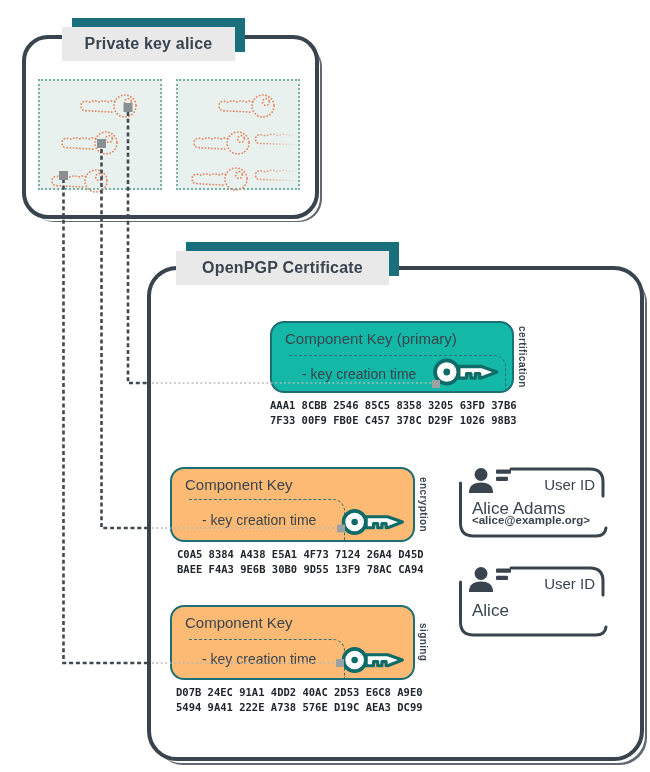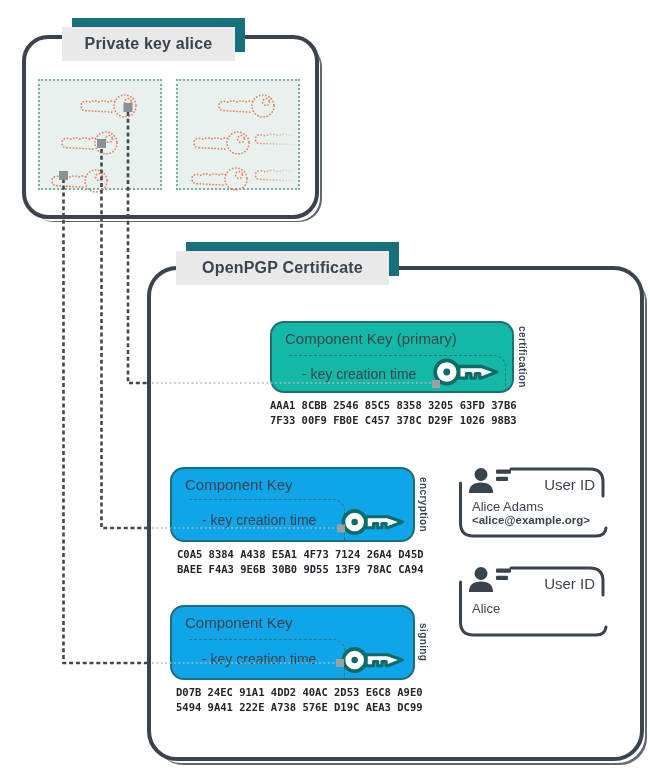--- a/index.html
+++ b/index.html
@@ -33,21 +33,21 @@
     width:124px;height:111px;background:#e9f1ee;
     border:2px dotted #7ab1a5;box-sizing:border-box;
   }
   .panel.left{left:38px;top:79px;}
   .panel.right{left:176px;top:79px;}
   .panel svg{position:absolute;left:0;top:0;overflow:visible;}
 
   
   .ckey{
     border:2.5px solid #1d6f75;border-radius:14px;box-sizing:border-box;
-    background:#0ea5e9;
+    background:#fdba74;
   }
   .ckey.primary{left:270px;top:321px;width:244px;height:72px;background:#14b8a6;}
   .ckey.enc{left:170px;top:467px;width:245px;height:75px;}
   .ckey.sign{left:170px;top:605px;width:245px;height:75px;}
   .ckey-title{position:absolute;left:13px;top:7px;font-size:15px;color:#3a444e;}
   .subbox{
     position:absolute;left:0;bottom:0;
     border-top:1.7px dashed #2e7077;border-right:1.7px dashed #2e7077;
     border-top-right-radius:12px;box-sizing:border-box;
     display:flex;align-items:center;margin-left:17px;
@@ -72,21 +72,21 @@
   .fp-primary{left:270px;top:398px;}
   .fp-enc{left:177px;top:547px;}
   .fp-sign{left:176px;top:685px;}
 
   
   .uid{width:158px;height:78px;}
   .uid-1{left:455px;top:462px;}
   .uid-2{left:455px;top:561px;}
   .uid svg{position:absolute;left:0;top:0;overflow:visible;}
   .uid-label{position:absolute;left:60px;top:14px;width:80px;text-align:right;font-size:15px;color:#3a444e;}
-  .uid-name{position:absolute;left:17px;top:37px;font-size:13px;color:#3a444e;}
+  .uid-name{position:absolute;left:17px;top:37px;font-size:17px;color:#3a444e;}
   .uid-email{position:absolute;left:17px;top:52px;font-size:11.5px;color:#3a444e;font-weight:bold;}
   .uid-2 .uid-name{top:40px;}
 
   
   .overlay{left:0;top:0;width:650px;height:772px;pointer-events:none;z-index:40;}
 </style>
 </head>
 <body>
 
 <div class="canvas">

